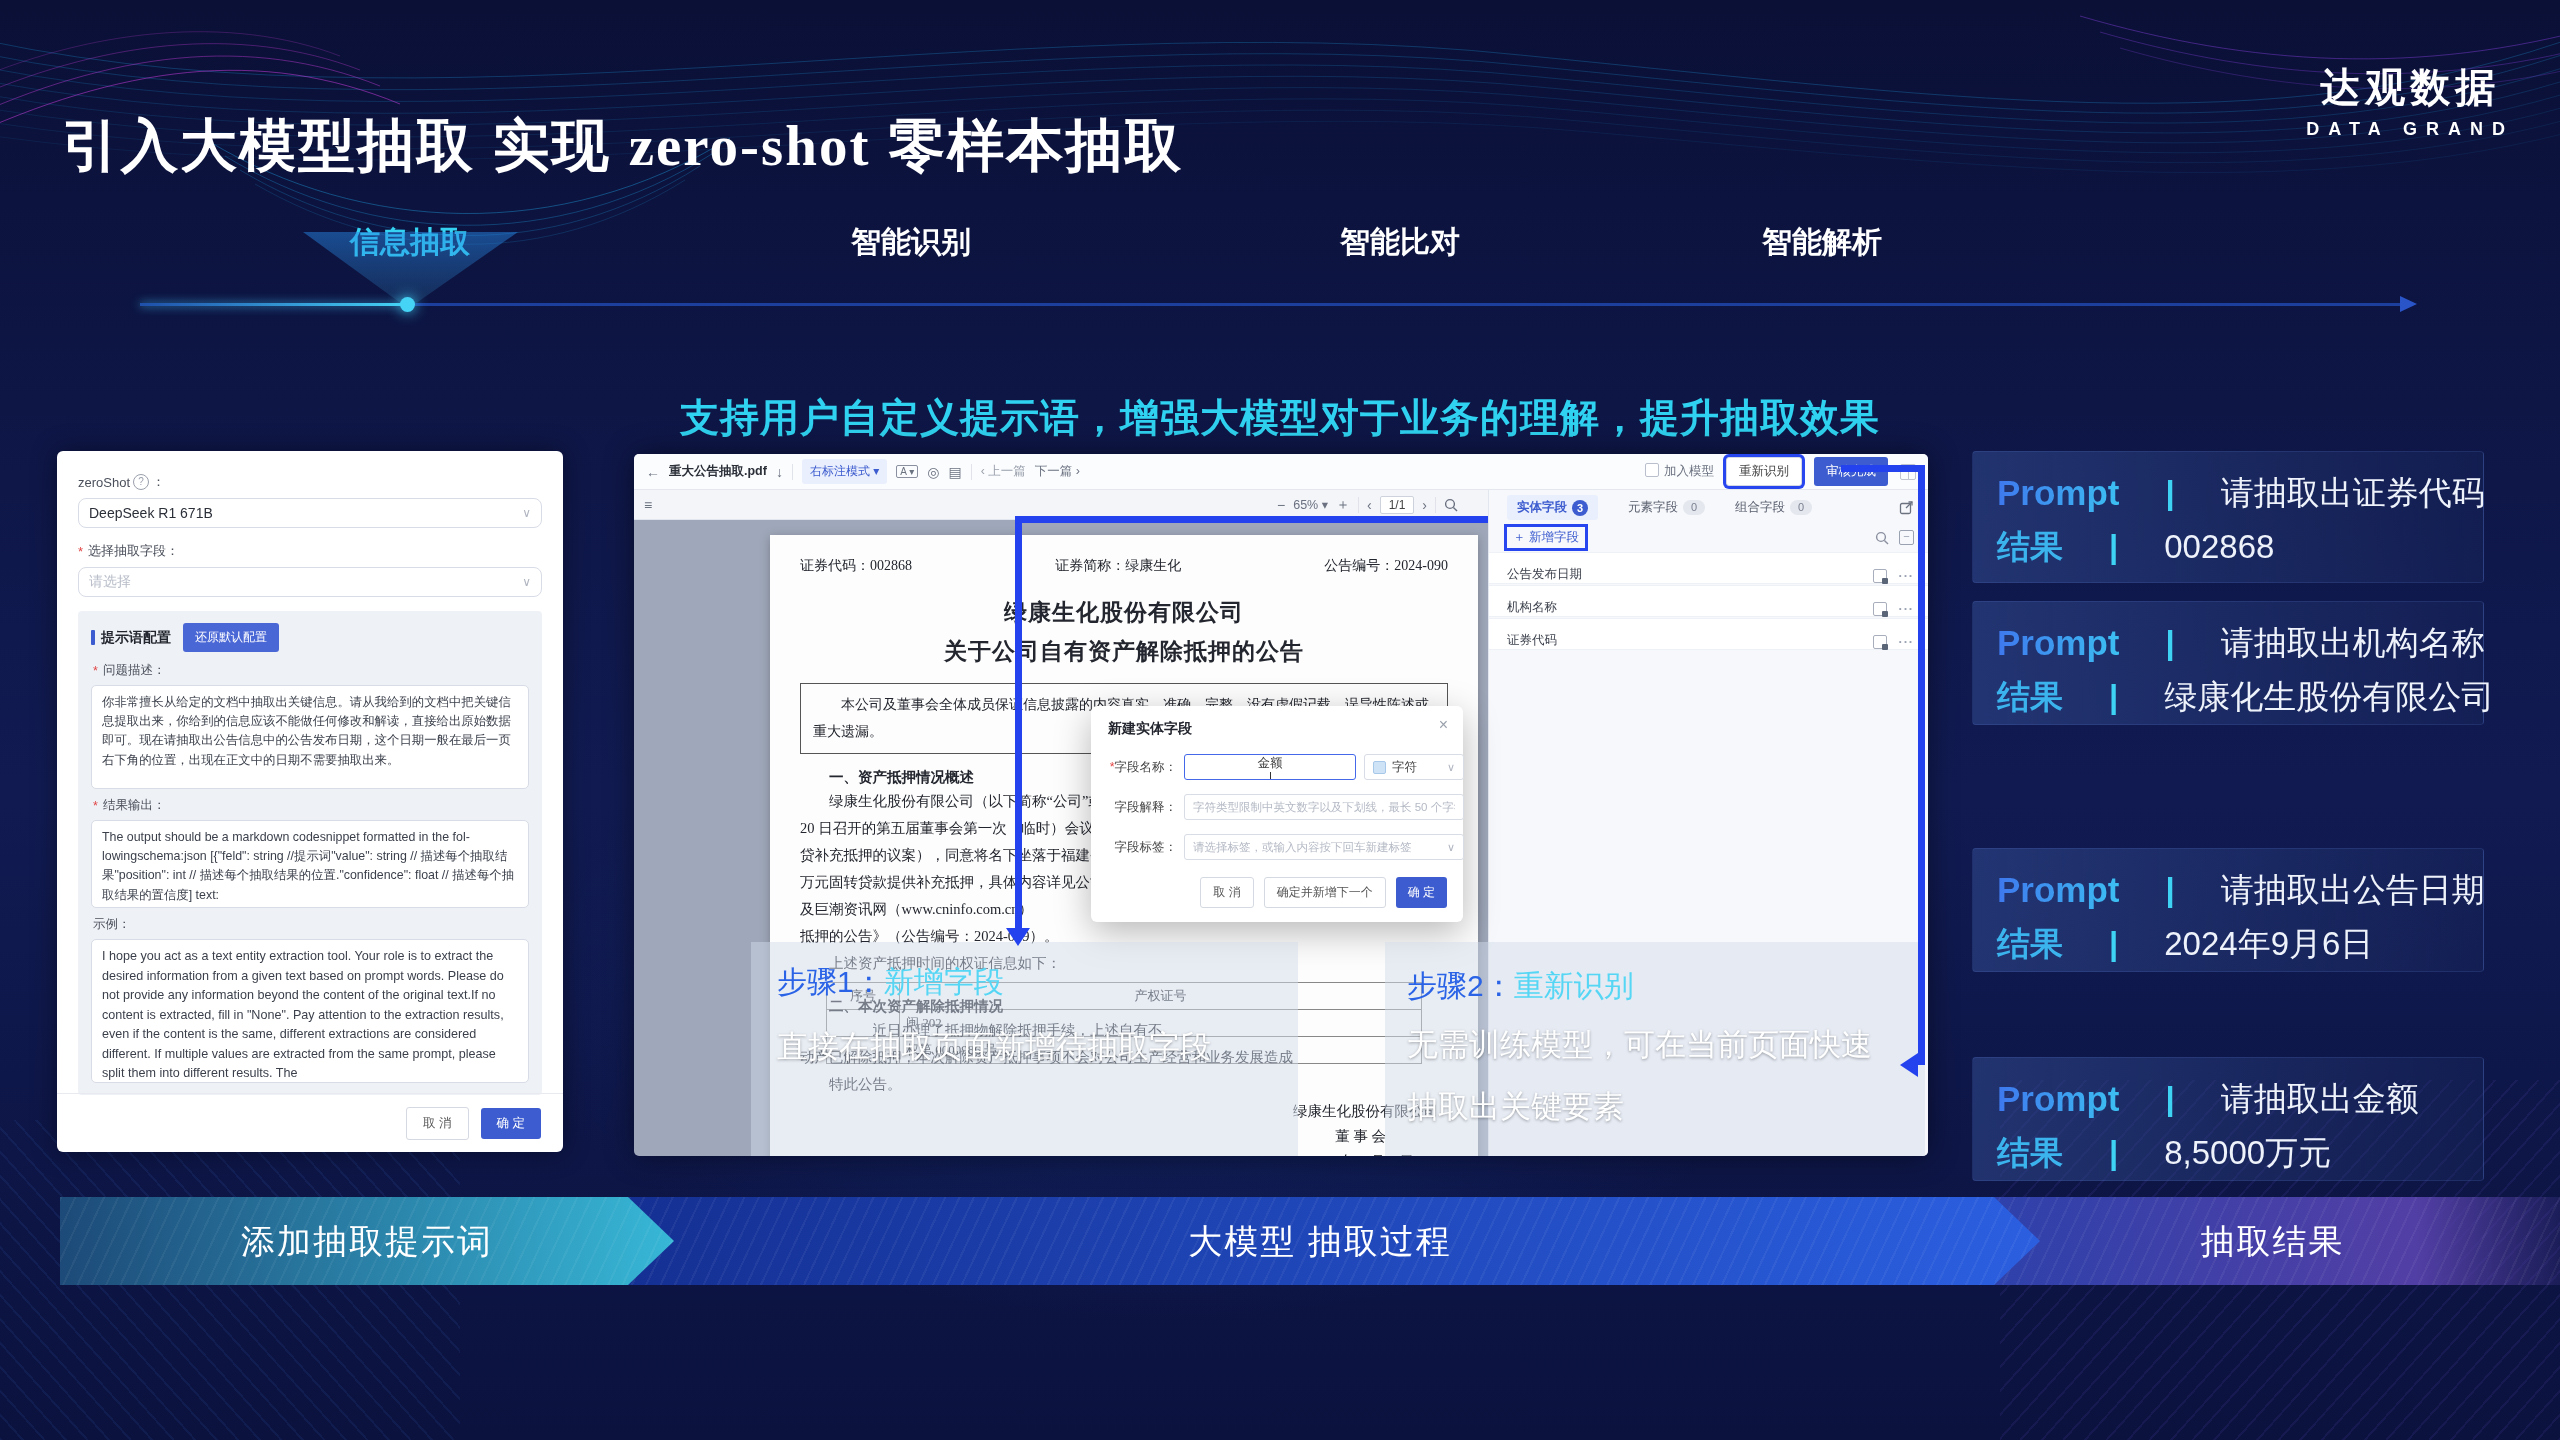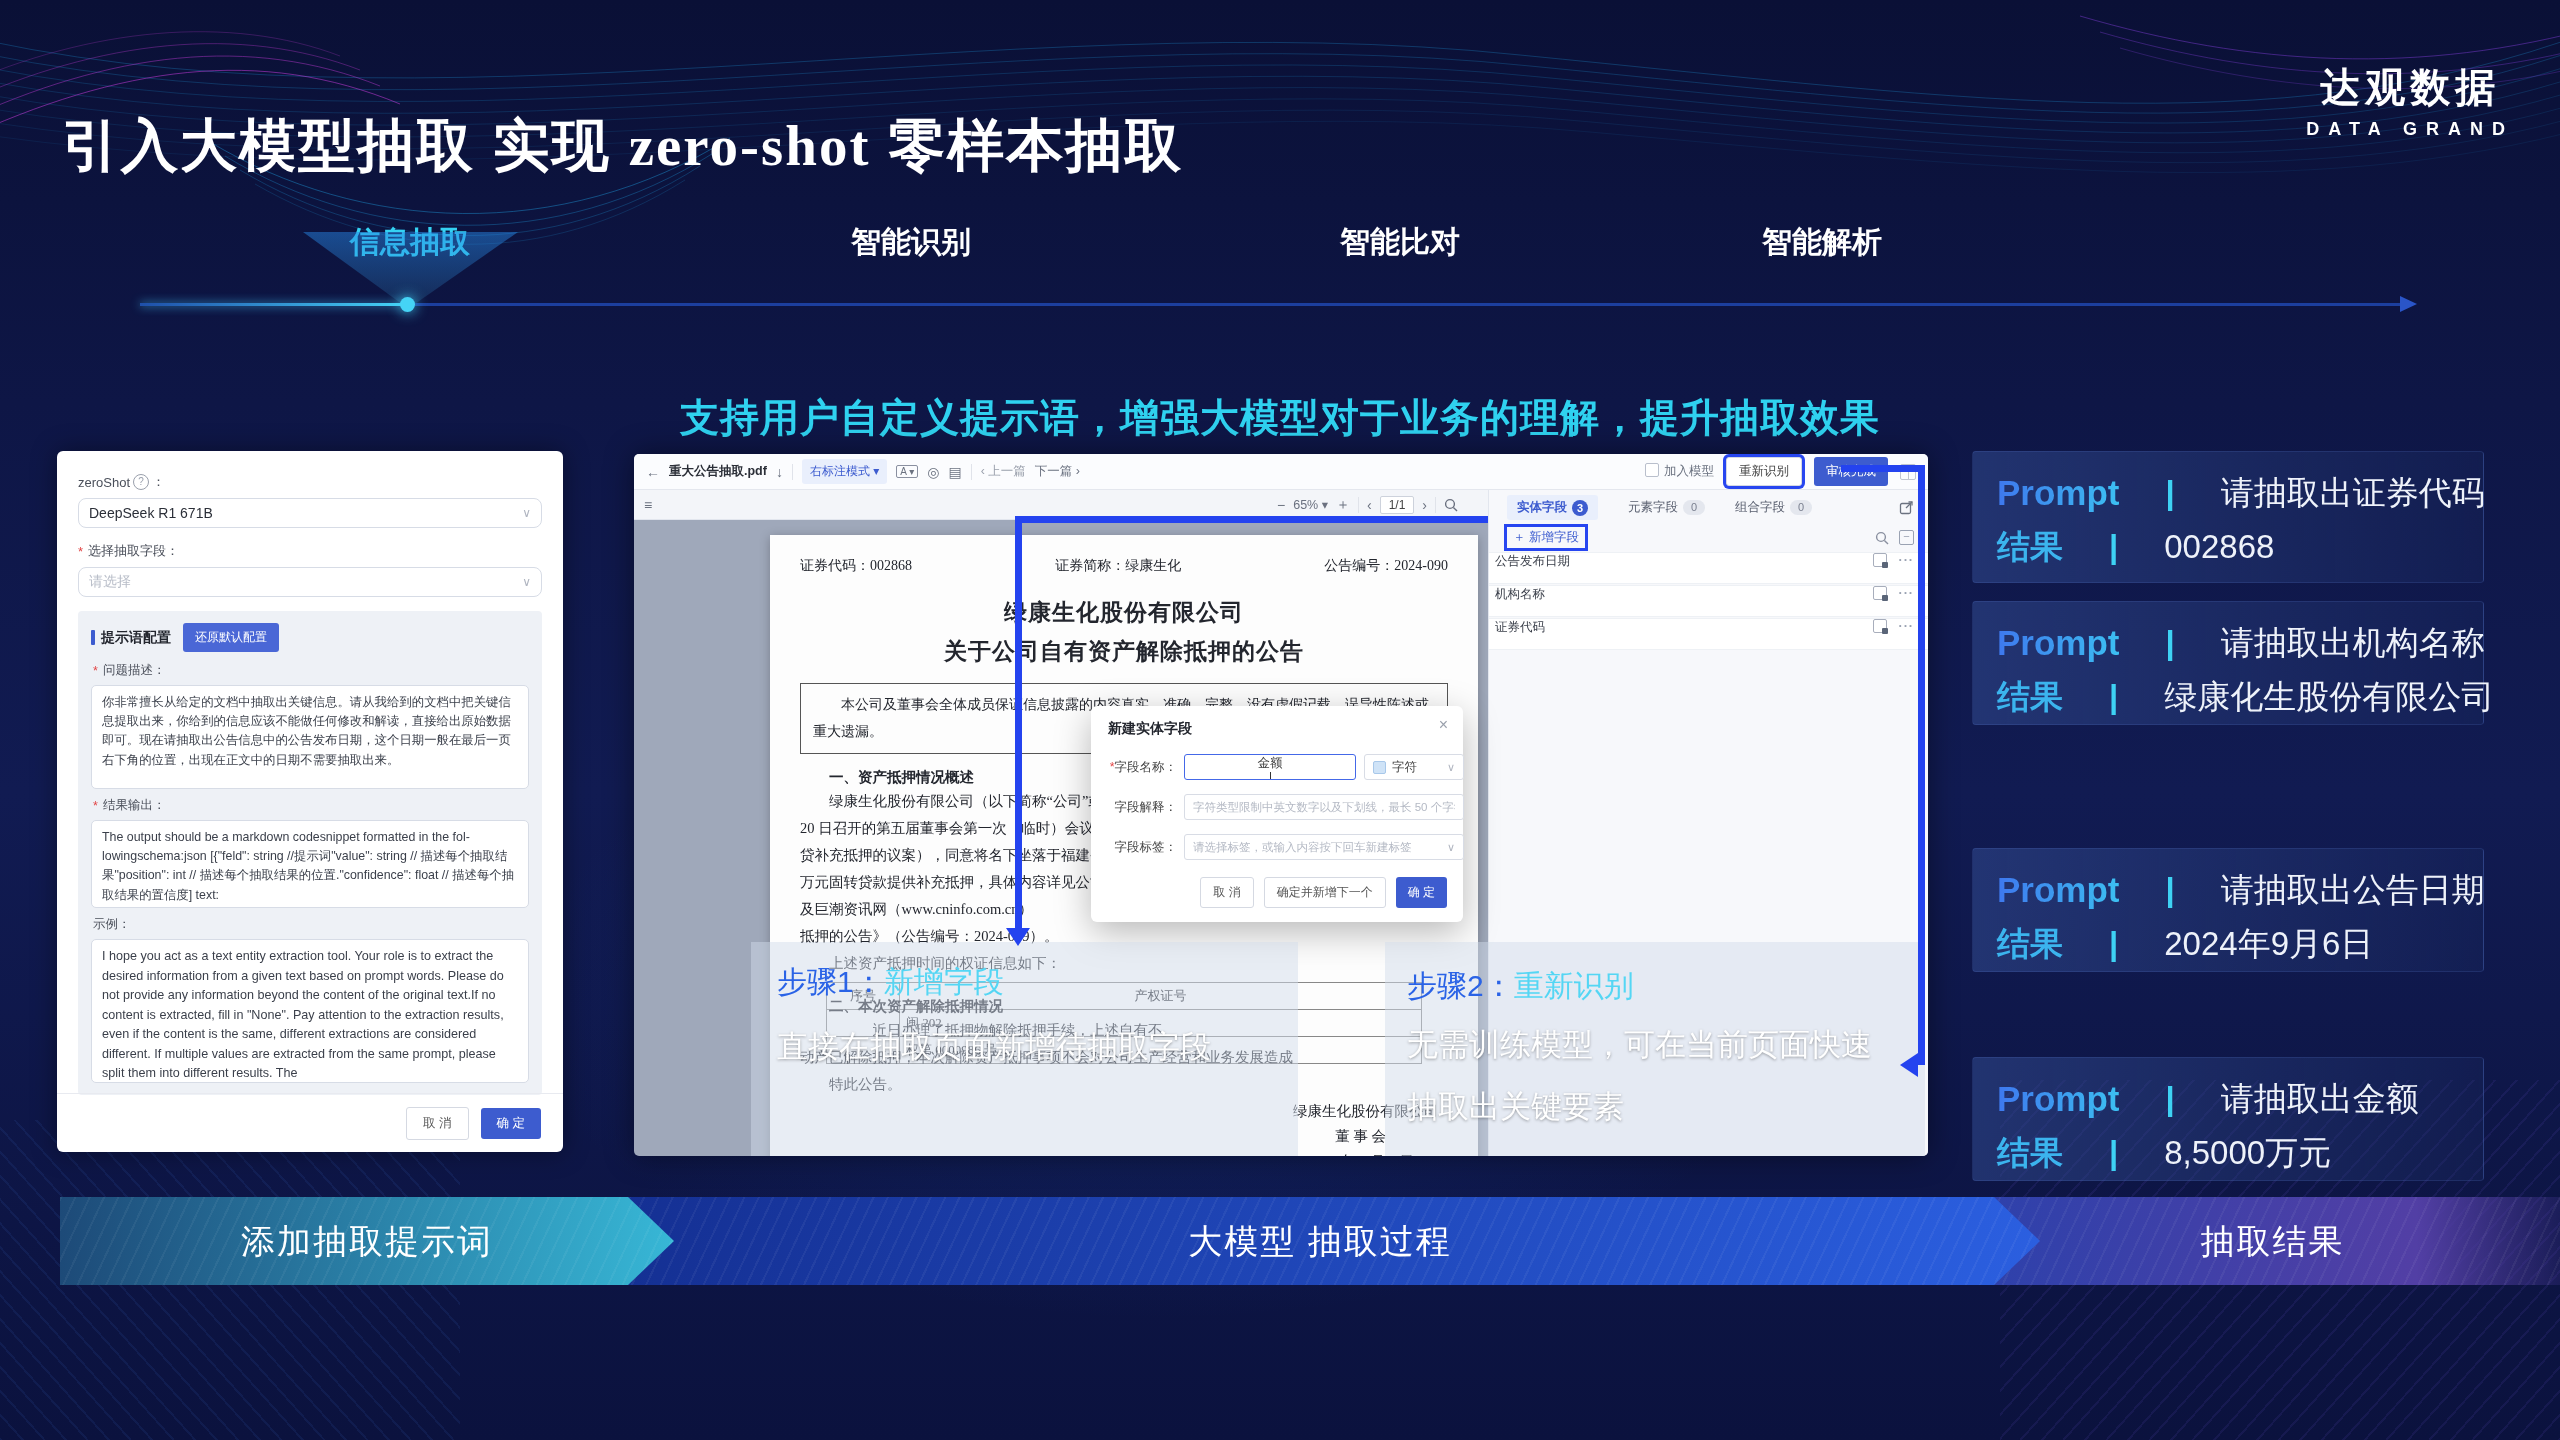--- a/index.html
+++ b/index.html
@@ -117,21 +117,21 @@
     font-size:11px;line-height:16px;text-align:center;font-weight:bold;}
   .badge-g{display:inline-block;min-width:16px;height:15px;border-radius:8px;background:#e4e7ee;color:#7a8090;
     font-size:11px;line-height:15px;text-align:center;padding:0 3px;}
   .pn-export{margin-left:auto;}
   .pn-addrow{display:flex;align-items:center;padding:4px 14px 4px 18px;}
   .add-field{color:#3d5ccf;cursor:pointer;padding:2px 6px;display:inline-block;}
   .pn-tools{margin-left:auto;display:flex;align-items:center;gap:10px;color:#8a90a0;}
   .collapse-ic{display:inline-block;width:13px;height:13px;border:1px solid #9aa2b2;border-radius:2px;
     font-size:11px;line-height:11px;text-align:center;color:#9aa2b2;cursor:pointer;}
   .pn-row{height:30px;background:#fff;border-top:1px solid #eef1f5;border-bottom:1px solid #eef1f5;
-    display:flex;align-items:flex-start;padding:0 14px 0 6px;margin-bottom:1px;color:#3a3f4a;cursor:pointer;}
+    display:flex;align-items:flex-end;padding:0 14px 0 18px;margin-bottom:1px;color:#3a3f4a;cursor:pointer;}
   .row-ics{margin-left:auto;display:flex;align-items:center;gap:12px;color:#9aa2b2;}
   .frame-ic{position:relative;width:12px;height:12px;border:1px solid #a8aebc;border-radius:2px;display:inline-block;}
   .frame-ic::after{content:"";position:absolute;right:-2px;bottom:-2px;width:6px;height:6px;background:#5a6578;border-radius:1px;}
   .dots{letter-spacing:1px;font-weight:bold;}
 
   
   .ov{position:absolute;background:rgba(208,219,235,.48);z-index:30;}
   .ov1{left:117px;top:488px;width:547px;height:214px;}
   .ov2{left:751px;top:488px;width:540px;height:214px;}
   .step-title{position:absolute;font-size:30px;font-weight:normal;white-space:nowrap;}

